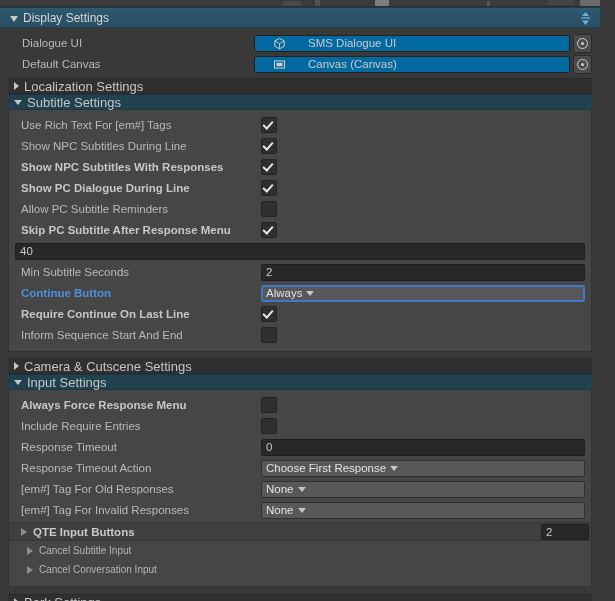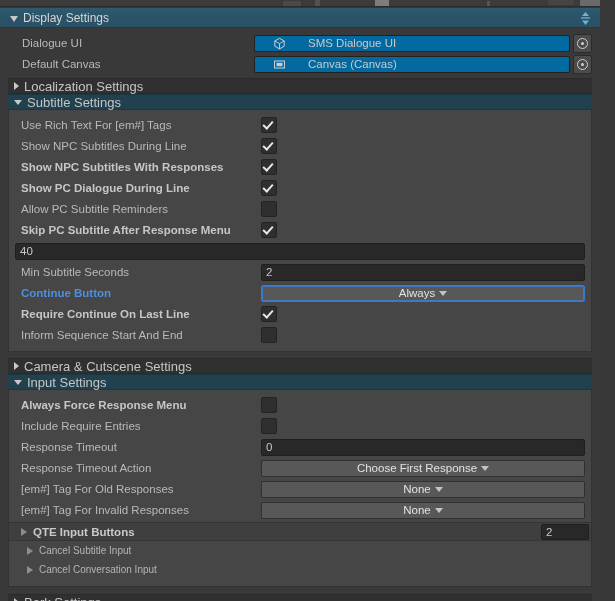--- a/index.html
+++ b/index.html
@@ -180,21 +180,21 @@
     height: 17px;
     background: #585858;
     border: 1px solid #303030;
     border-radius: 2px;
     color: #e2e2e2;
     font-size: 11.5px;
     padding: 0 4px;
     box-sizing: border-box;
     display: flex;
     align-items: center;
-    justify-content: center;
+    justify-content: flex-start;
     min-width: 0;
   }
   .dropdown.focused {
     border-color: #3d79c4;
     box-shadow: 0 0 0 1px #3d79c4 inset;
   }
   .dd-caret {
     width: 0; height: 0;
     border-left: 4px solid transparent;
     border-right: 4px solid transparent;

